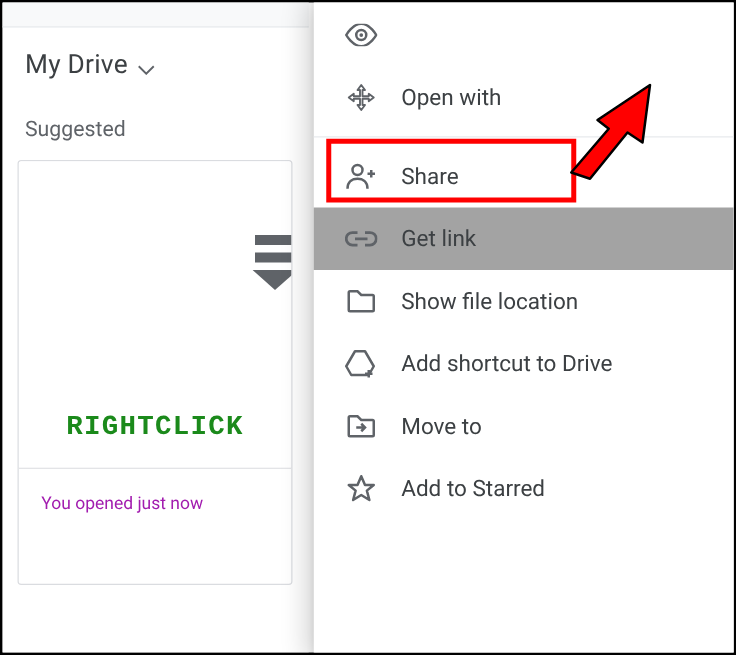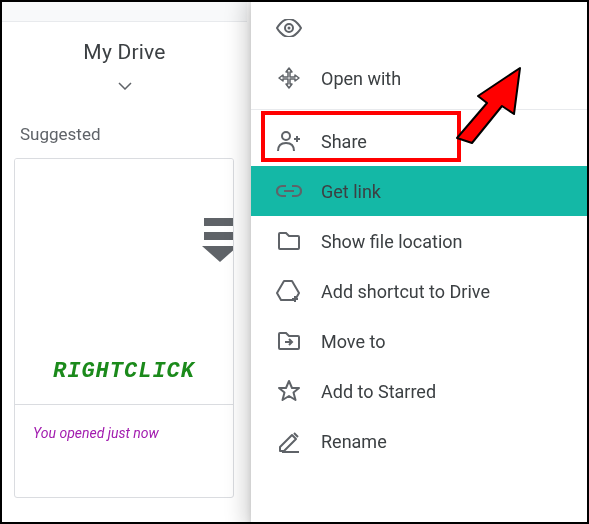--- a/index.html
+++ b/index.html
@@ -20,25 +20,24 @@
       height: 100%;
       background: #fff;
     }
     .topbar-strip {
       height: 20px;
       background: #f8f9fa;
       border-bottom: 1px solid #e8eaed;
     }
     .location-row {
       display: flex;
-      align-items: center;
+      align-items: flex-end;
       gap: 8px;
       padding: 18px 18px 14px 18px;
       cursor: pointer;
-      flex-direction: column;
     }
     .location-text {
       font-size: 21px;
       color: #3c4043;
       letter-spacing: 0.2px;
     }
     .caret-down {
       margin-top: 3px;
     }
     .suggested-label {
@@ -48,21 +47,20 @@
     }
     .file-card {
       margin: 0 12px;
       border: 1px solid #dadce0;
       border-radius: 3px;
       height: 340px;
       width: 220px;
       position: relative;
       background: #fff;
       overflow: hidden;
-      font-style: italic;
     }
     .preview-area {
       height: 245px;
       background: #fff;
       position: relative;
     }
     .drag-bars-wrap {
       position: absolute;
       top: 55px;
       right: -5px;
@@ -113,21 +111,21 @@
     }
     .menu-item {
       display: flex;
       align-items: center;
       height: 50px;
       padding-left: 18px;
       cursor: pointer;
       position: relative;
     }
     .menu-item.hover {
-      background: #14b8a6;
+      background: #a3a3a3;
     }
     .menu-icon {
       width: 40px;
       display: flex;
       justify-content: center;
       align-items: center;
     }
     .menu-label {
       font-size: 18px;
       color: #3c4043;
@@ -264,29 +262,20 @@
 
   <div class="menu-item">
     <span class="menu-icon">
       <svg width="24" height="24" viewBox="0 0 24 24">
           <path d="M12 2 L15 9 L22 9 L16.5 13.5 L18.5 21 L12 17 L5.5 21 L7.5 13.5 L2 9 L9 9 Z" fill="none" stroke="#5f6368" stroke-width="2" stroke-linejoin="round"></path>
         </svg>
     </span>
     <span class="menu-label">Add to Starred</span>
   </div>
 
-  <div class="menu-item">
-    <span class="menu-icon">
-      <svg width="24" height="24" viewBox="0 0 24 24">
-          <path d="M3 18 L3 22 L7 22 L19 10 L15 6 Z M17 4 L21 8" fill="none" stroke="#5f6368" stroke-width="2" stroke-linejoin="round"></path>
-          <path d="M5 23 H22" stroke="#5f6368" stroke-width="2"></path>
-        </svg>
-    </span>
-    <span class="menu-label">Rename</span>
-  </div>
 
 </div>
 
 <div class="share-highlight"></div>
 
 <div class="red-arrow">
   <svg width="100" height="90" viewBox="0 0 100 90">
     <path d="M15 80 L45 45 L36 38 L78 10 L72 56 L60 48 L30 85 Z" fill="#ff0000" stroke="#000" stroke-width="2" stroke-linejoin="round"></path>
   </svg>
 </div>

